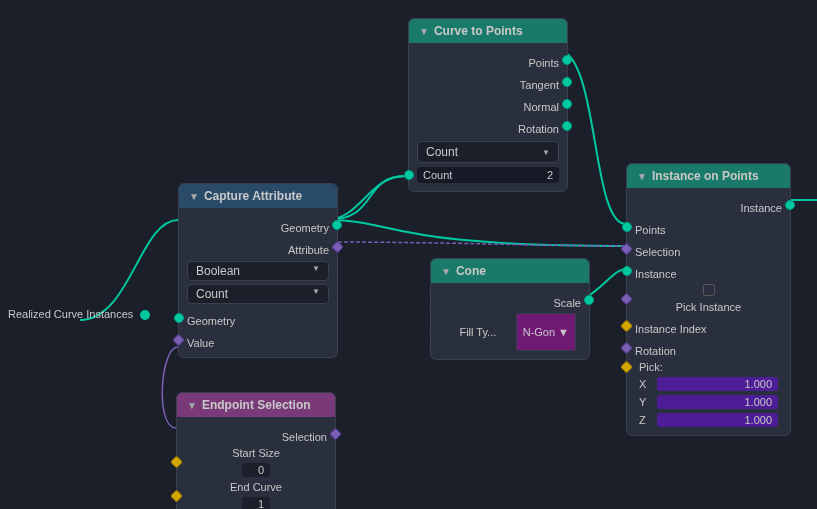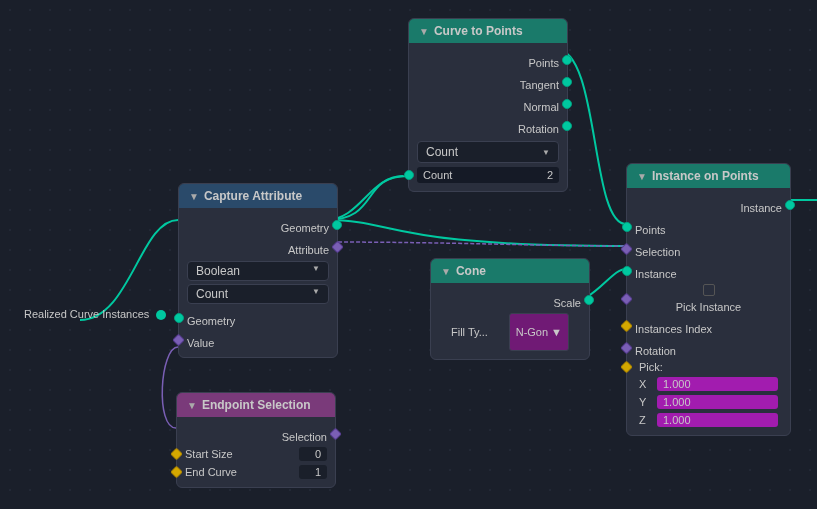--- a/index.html
+++ b/index.html
@@ -197,65 +197,66 @@
       align-items: center;
       padding: 2px 12px;
       gap: 4px;
     }
     .scale-row .sc-label {
       width: 14px;
       font-size: 11px;
       color: #c8c8c8;
     }
     .scale-row .sc-value {
-      background: #a21caf;
+      background: #4c1d95;
       border-radius: 3px;
       padding: 1px 6px;
       font-size: 11px;
       color: #c8c8c8;
       flex: 1;
-      text-align: left;
+      text-align: right;
     }
 
     
     .scale-label-row {
       padding: 2px 12px;
       font-size: 11px;
       color: #c8c8c8;
       display: flex;
       align-items: center;
       position: relative;
     }
 
     
     #realized-label {
       position: absolute;
-      left: 24px;
+      left: 8px;
       top: 308px;
       font-size: 11px;
       color: #c8c8c8;
       white-space: nowrap;
     }
 
     
     #connections {
       position: absolute;
       top: 0;
       left: 0;
       width: 817px;
       height: 509px;
       pointer-events: none;
     }
 
     
     .fill-row {
       display: flex;
       align-items: center;
-      margin: 2px 20px;
+      margin: 2px 13px;
       gap: 4px;
+      text-align: center;
     }
     .fill-row .fl-label {
       font-size: 11px;
       color: #c8c8c8;
       flex: 1;
     }
     .fill-row .fl-dropdown {
       background: #701a75;
       border: 1px solid #3a3f50;
       border-radius: 3px;
@@ -268,20 +269,21 @@
       cursor: pointer;
     }
 
     
     .ep-row {
       display: flex;
       align-items: center;
       padding: 2px 8px;
       gap: 4px;
       position: relative;
+      flex-direction: column;
     }
     .ep-row .ep-label {
       flex: 1;
       font-size: 11px;
       color: #c8c8c8;
     }
     .ep-row .ep-value {
       background: #1a1f2a;
       border-radius: 3px;
       padding: 1px 6px;
@@ -442,21 +444,21 @@
     </div>
 
     <div class="pick-row">
       <div class="socket purple left" style="left:-5px;"></div>
       <div class="pick-checkbox"></div>
       <span class="label">Pick Instance</span>
     </div>
 
     <div class="node-row">
       <div class="socket yellow left"></div>
-      <span class="label">Instances Index</span>
+      <span class="label">Instance Index</span>
     </div>
 
     <div class="node-row">
       <div class="socket purple left"></div>
       <span class="label">Rotation</span>
     </div>
 
     <div class="scale-label-row">
       <div class="socket yellow left"></div>
       <span>Pick:</span>

